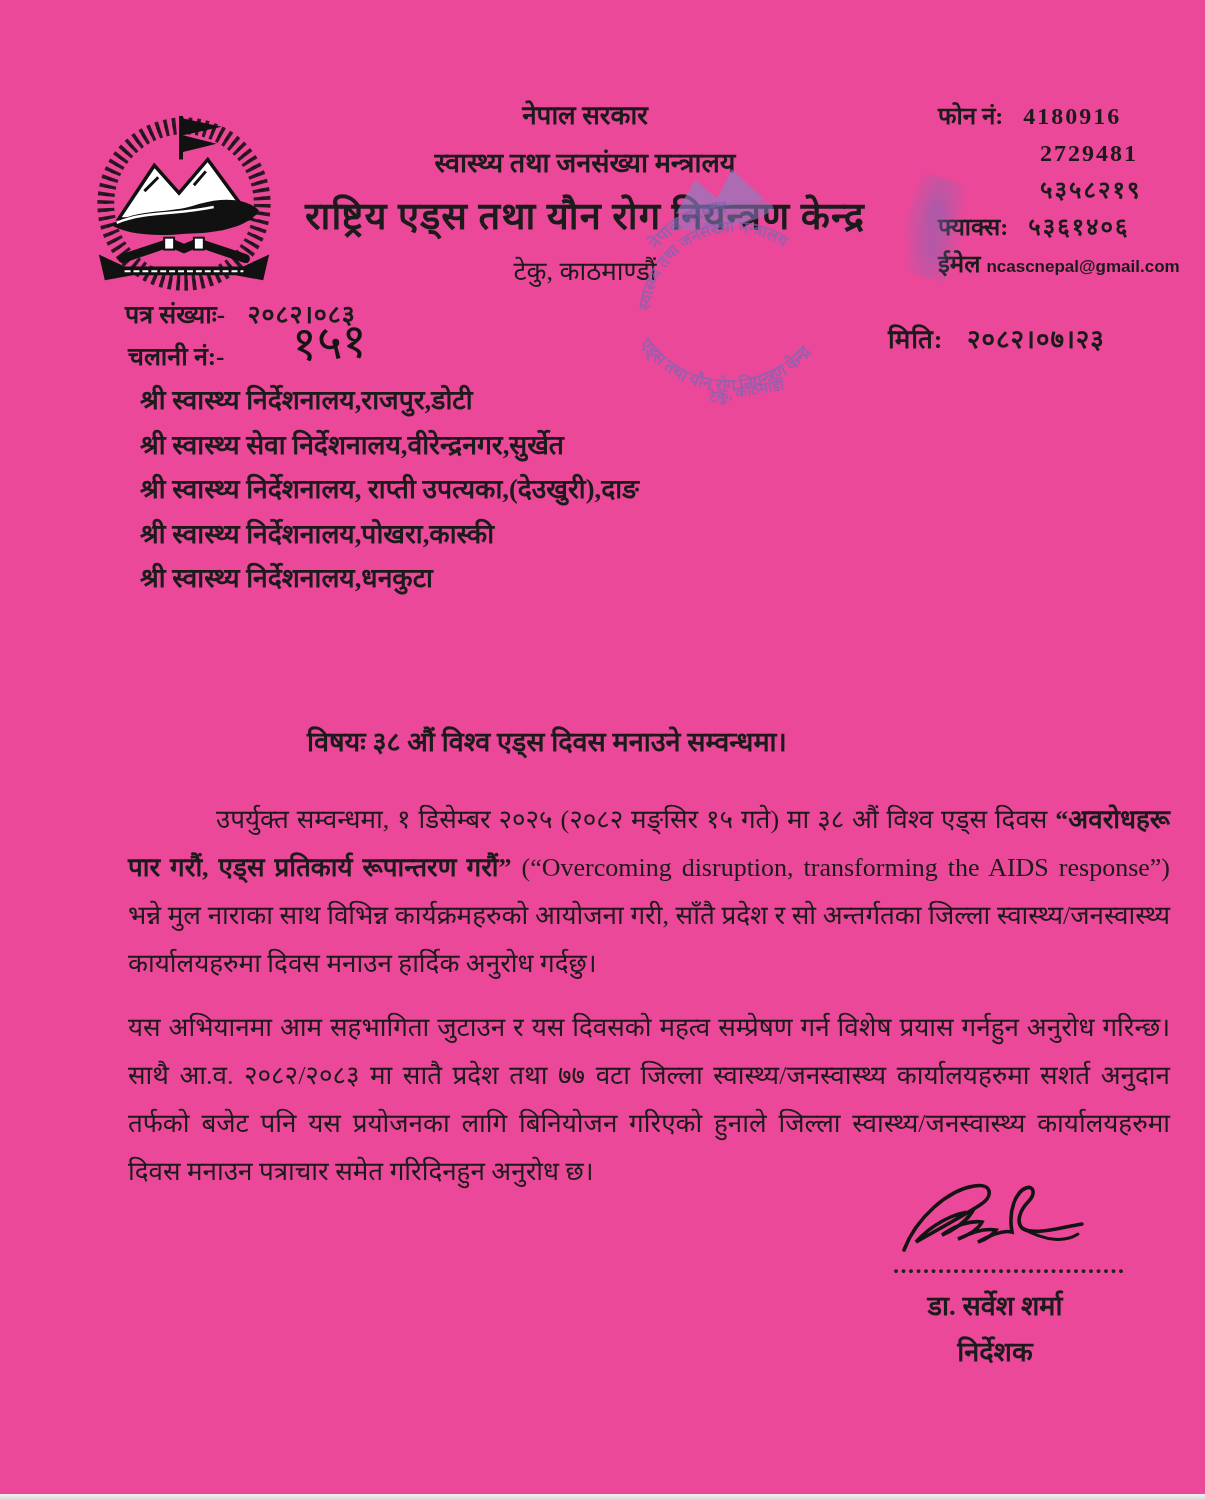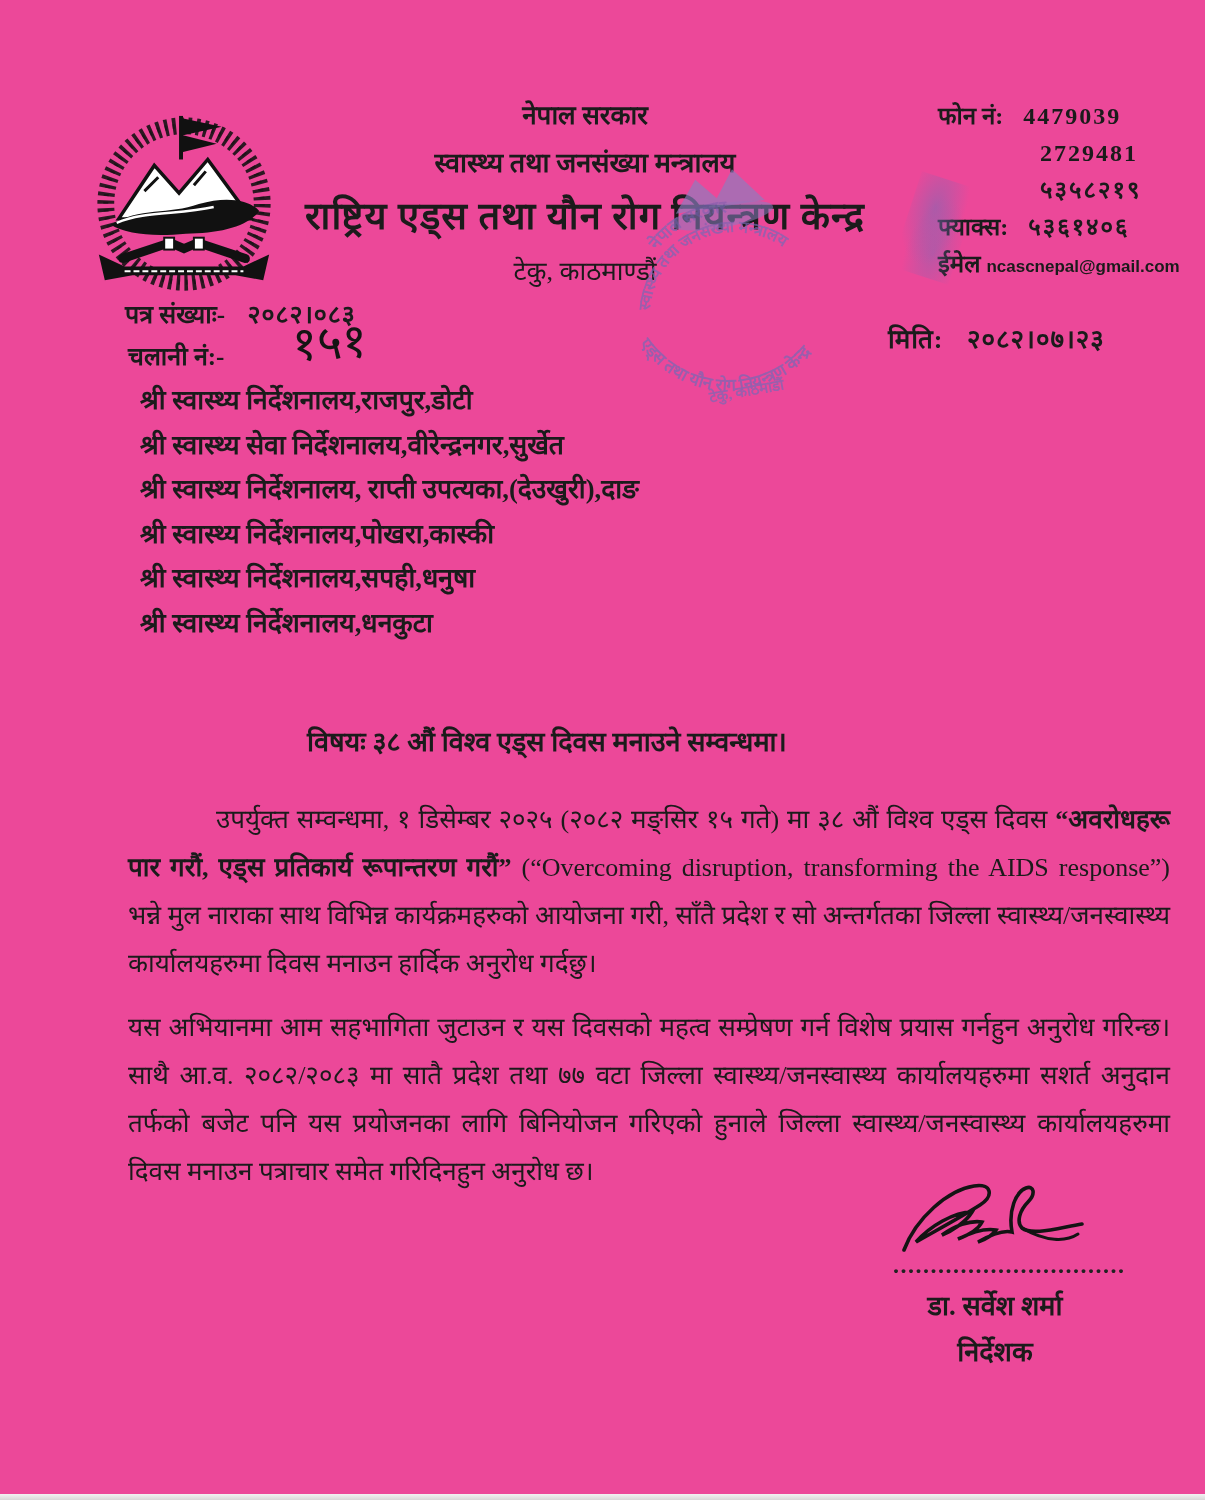--- a/index.html
+++ b/index.html
@@ -94,21 +94,21 @@
   <div class="abs hdr-center">
     <div class="hdr-govt">नेपाल सरकार</div>
     <div class="hdr-ministry">स्वास्थ्य तथा जनसंख्या मन्त्रालय</div>
     <div class="hdr-office">राष्ट्रिय एड्स तथा यौन रोग नियन्त्रण केन्द्र</div>
     <div class="hdr-addr">टेकु, काठमाण्डौं</div>
   </div>
 
   <div class="abs contact">
     <div class="row">
       <span class="label">फोन नं:</span>
-      <span class="num">4479039</span>
+      <span class="num">4180916</span>
     </div>
     <div class="row num-only">2729481</div>
     <div class="row num-only">५३५८२१९</div>
     <div class="row">
       <span class="label">फ्याक्स:</span>
       <span class="num">५३६१४०६</span>
     </div>
     <div class="row">
       <span class="label">ईमेल</span>
       <span class="email-val">ncascnepal@gmail.com</span>
@@ -152,21 +152,20 @@
   <div class="abs meta-date">
     <span>मिति:</span>
     <span class="meta-val">२०८२।०७।२३</span>
   </div>
 
   <div class="abs recipients">
     <div class="r-line">श्री स्वास्थ्य निर्देशनालय,राजपुर,डोटी</div>
     <div class="r-line">श्री स्वास्थ्य सेवा निर्देशनालय,वीरेन्द्रनगर,सुर्खेत</div>
     <div class="r-line">श्री स्वास्थ्य निर्देशनालय, राप्ती उपत्यका,(देउखुरी),दाङ</div>
     <div class="r-line">श्री स्वास्थ्य निर्देशनालय,पोखरा,कास्की</div>
-    <div class="r-line">श्री स्वास्थ्य निर्देशनालय,सपही,धनुषा</div>
     <div class="r-line">श्री स्वास्थ्य निर्देशनालय,धनकुटा</div>
   </div>
 
   <div class="abs subject">विषयः ३८ औं विश्व एड्स दिवस मनाउने सम्वन्धमा।</div>
 
   <p class="abs para para1"><span>उपर्युक्त सम्वन्धमा, १ डिसेम्बर २०२५ (२०८२ मङ्सिर १५ गते) मा ३८ औं विश्व एड्स दिवस </span><span class="bold-quote">“अवरोधहरू पार गरौं, एड्स प्रतिकार्य रूपान्तरण गरौं”</span><span> (“Overcoming disruption, transforming the AIDS response”) भन्ने मुल नाराका साथ विभिन्न कार्यक्रमहरुको आयोजना गरी, साँतै प्रदेश र सो अन्तर्गतका जिल्ला स्वास्थ्य/जनस्वास्थ्य कार्यालयहरुमा दिवस मनाउन हार्दिक अनुरोध गर्दछु।</span></p>
 
   <p class="abs para para2">यस अभियानमा आम सहभागिता जुटाउन र यस दिवसको महत्व सम्प्रेषण गर्न विशेष प्रयास गर्नहुन अनुरोध गरिन्छ। साथै आ.व. २०८२/२०८३ मा सातै प्रदेश तथा ७७ वटा जिल्ला स्वास्थ्य/जनस्वास्थ्य कार्यालयहरुमा सशर्त अनुदान तर्फको बजेट पनि यस प्रयोजनका लागि बिनियोजन गरिएको हुनाले जिल्ला स्वास्थ्य/जनस्वास्थ्य कार्यालयहरुमा दिवस मनाउन पत्राचार समेत गरिदिनहुन अनुरोध छ।</p>
 
   <div class="abs sig-svg">

